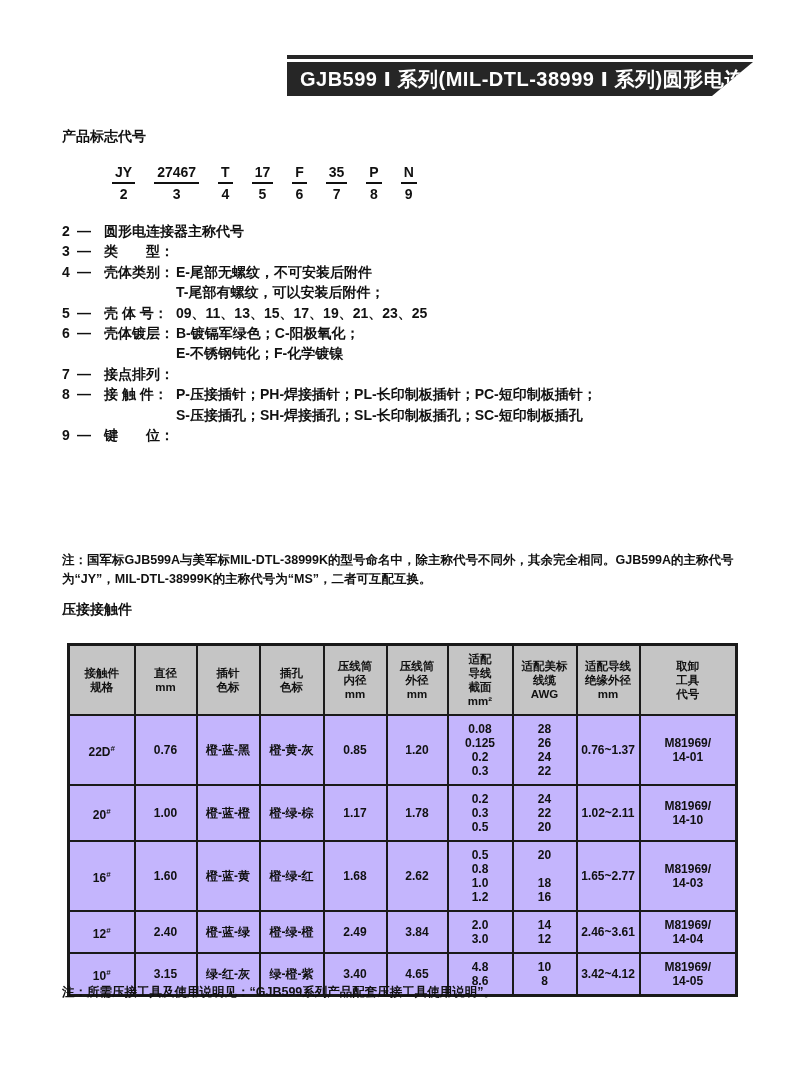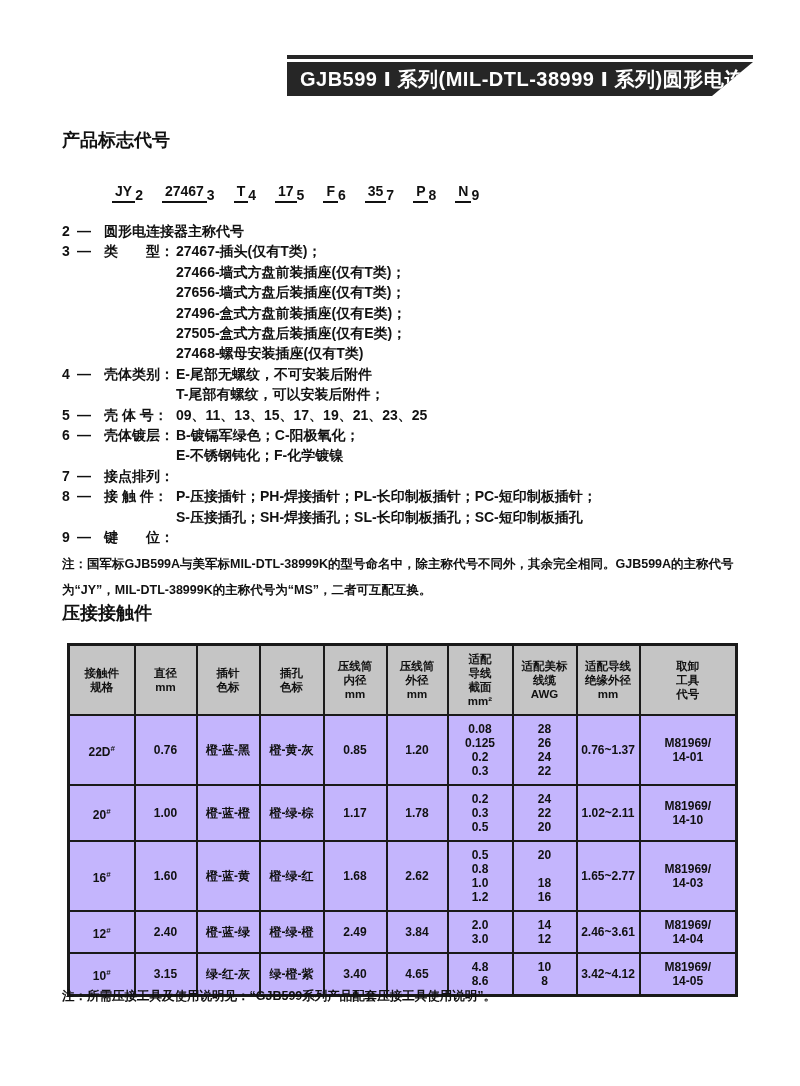--- a/index.html
+++ b/index.html
@@ -10,37 +10,37 @@
   }
   
   .banner-rule{position:absolute;left:287px;top:55px;width:466px;height:4px;background:#262626;}
   .banner{
     position:absolute;left:287px;top:62px;width:466px;height:34px;background:#262626;
     clip-path:polygon(0 0,100% 0,calc(100% - 41px) 100%,0 100%);
     display:flex;align-items:center;
   }
   .banner-text{color:#ffffff;font-size:20px;letter-spacing:0.5px;padding-left:13px;white-space:nowrap;}
   
-  .h1{position:absolute;left:62px;margin:0;font-size:18px;color:#111;}
+  .h1{position:absolute;left:62px;margin:0;font-size:14px;color:#111;}
   .pos-h1{top:128px;}
   .pos-h2{top:601px;font-family:Liberation Mono, monospace;}
   
   .code-diagram{position:absolute;left:112px;top:165px;display:flex;gap:19px;align-items:flex-start;}
-  .code-item{display:flex;flex-direction:row;align-items:center;margin-top:19px;}
+  .code-item{display:flex;flex-direction:column;align-items:center;}
   .code{font-size:14px;border-bottom:2px solid #111;padding:0 3px 2px;line-height:15px;}
   .pos{font-size:14px;margin-top:3px;line-height:14px;}
   
   .spec-list{position:absolute;left:62px;top:221px;width:690px;font-size:14px;line-height:20.4px;}
   .spec-item{display:flex;align-items:flex-start;}
   .spec-item .num{width:15px;flex:none;}
   .spec-item .dash{width:27px;flex:none;}
   .spec-item .label{width:72px;flex:none;white-space:nowrap;}
   .spec-item .lines{flex:1;}
   
-  .note{position:absolute;left:62px;width:684px;margin:0;font-size:12.5px;line-height:26px;}
+  .note{position:absolute;left:62px;width:684px;margin:0;font-size:12.5px;line-height:19px;}
   .pos-note1{top:551px;}
   .pos-note2{top:983px;}
   
   .contacts-table{
     position:absolute;left:67px;top:643px;width:668px;
     border-collapse:collapse;table-layout:fixed;
     border:3px solid #1a1a1a;
   }
   .contacts-table th,.contacts-table td{
     border:2px solid #1a1a1a;text-align:center;vertical-align:middle;
@@ -103,28 +103,20 @@
         <span class="num">2</span>
         <span class="dash">—</span>
         <div class="lines">
           <div>圆形电连接器主称代号</div>
         </div>
       </div>
       <div class="spec-item">
         <span class="num">3</span>
         <span class="dash">—</span>
         <span class="label">类　　型：</span>
-        <div class="lines">
-          <div>27467-插头(仅有T类)；</div>
-          <div>27466-墙式方盘前装插座(仅有T类)；</div>
-          <div>27656-墙式方盘后装插座(仅有T类)；</div>
-          <div>27496-盒式方盘前装插座(仅有E类)；</div>
-          <div>27505-盒式方盘后装插座(仅有E类)；</div>
-          <div>27468-螺母安装插座(仅有T类)</div>
-        </div>
       </div>
       <div class="spec-item">
         <span class="num">4</span>
         <span class="dash">—</span>
         <span class="label">壳体类别：</span>
         <div class="lines">
           <div>E-尾部无螺纹，不可安装后附件</div>
           <div>T-尾部有螺纹，可以安装后附件；</div>
         </div>
       </div>

